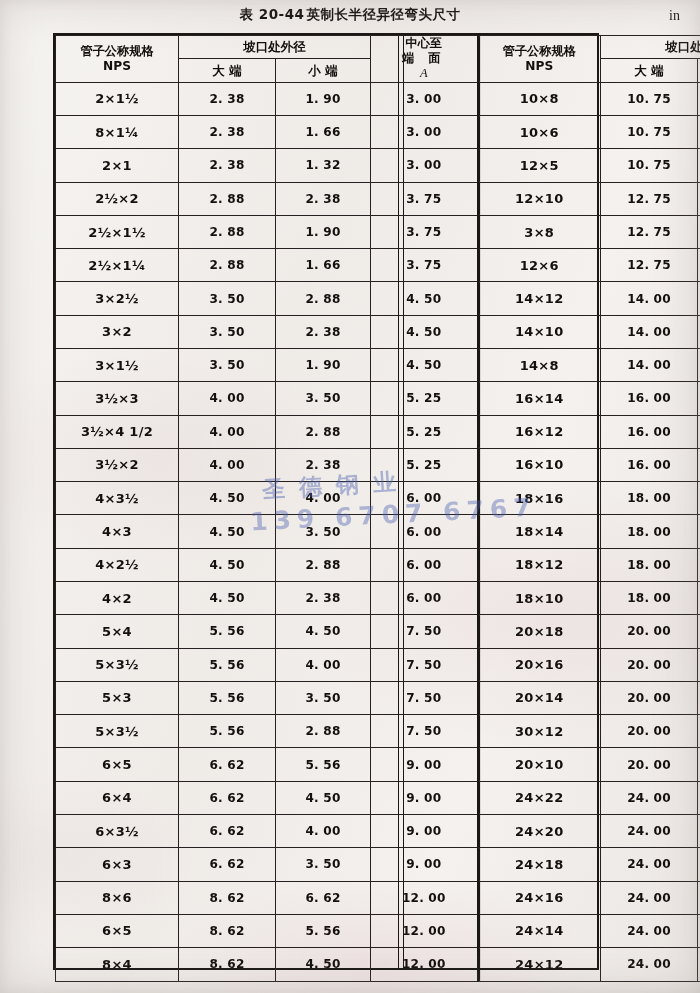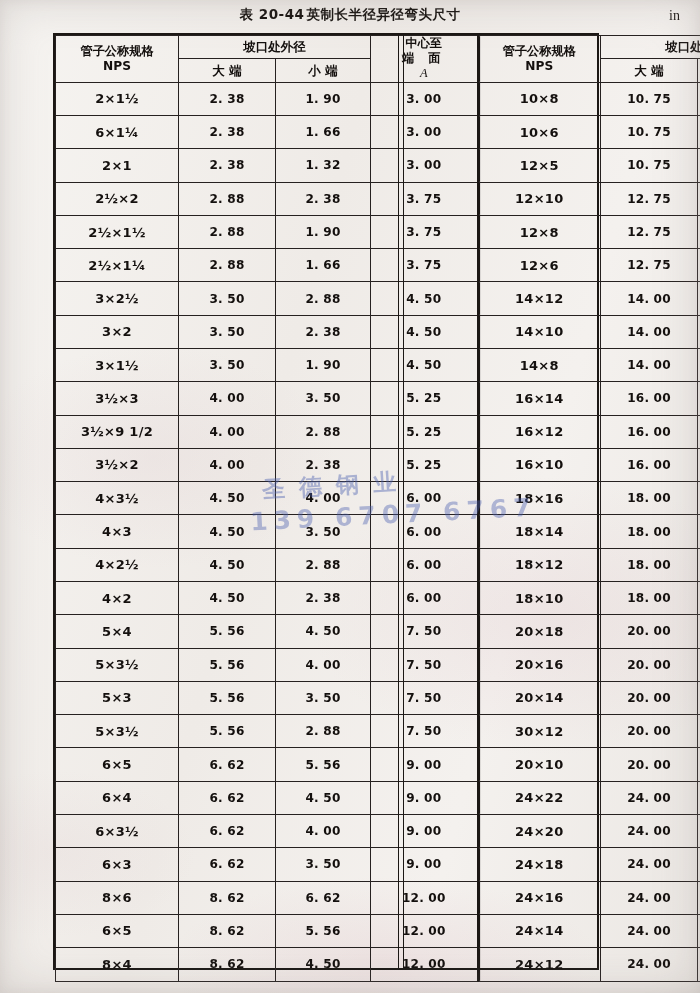--- a/index.html
+++ b/index.html
@@ -164,21 +164,21 @@
           <tr>
             <td class="dc spec">2×1½</td>
             <td class="dc num">2. 38</td>
             <td class="dc num">1. 90</td>
             <td class="dc num gapR">3. 00</td>
             <td class="dc spec gapL">10×8</td>
             <td class="dc num">10. 75</td>
             <td class="dc num">8. 62</td>
           </tr>
           <tr>
-            <td class="dc spec">6×1¼</td>
+            <td class="dc spec">8×1¼</td>
             <td class="dc num">2. 38</td>
             <td class="dc num">1. 66</td>
             <td class="dc num gapR">3. 00</td>
             <td class="dc spec gapL">10×6</td>
             <td class="dc num">10. 75</td>
             <td class="dc num">6. 62</td>
           </tr>
           <tr>
             <td class="dc spec">2×1</td>
             <td class="dc num">2. 38</td>
@@ -195,21 +195,21 @@
             <td class="dc num gapR">3. 75</td>
             <td class="dc spec gapL">12×10</td>
             <td class="dc num">12. 75</td>
             <td class="dc num">10. 75</td>
           </tr>
           <tr>
             <td class="dc spec">2½×1½</td>
             <td class="dc num">2. 88</td>
             <td class="dc num">1. 90</td>
             <td class="dc num gapR">3. 75</td>
-            <td class="dc spec gapL">12×8</td>
+            <td class="dc spec gapL">3×8</td>
             <td class="dc num">12. 75</td>
             <td class="dc num">8. 62</td>
           </tr>
           <tr>
             <td class="dc spec">2½×1¼</td>
             <td class="dc num">2. 88</td>
             <td class="dc num">1. 66</td>
             <td class="dc num gapR">3. 75</td>
             <td class="dc spec gapL">12×6</td>
             <td class="dc num">12. 75</td>
@@ -245,21 +245,21 @@
           <tr>
             <td class="dc spec">3½×3</td>
             <td class="dc num">4. 00</td>
             <td class="dc num">3. 50</td>
             <td class="dc num gapR">5. 25</td>
             <td class="dc spec gapL">16×14</td>
             <td class="dc num">16. 00</td>
             <td class="dc num">14. 00</td>
           </tr>
           <tr>
-            <td class="dc spec">3½×9 1/2</td>
+            <td class="dc spec">3½×4 1/2</td>
             <td class="dc num">4. 00</td>
             <td class="dc num">2. 88</td>
             <td class="dc num gapR">5. 25</td>
             <td class="dc spec gapL">16×12</td>
             <td class="dc num">16. 00</td>
             <td class="dc num">12. 75</td>
           </tr>
           <tr>
             <td class="dc spec">3½×2</td>
             <td class="dc num">4. 00</td>

